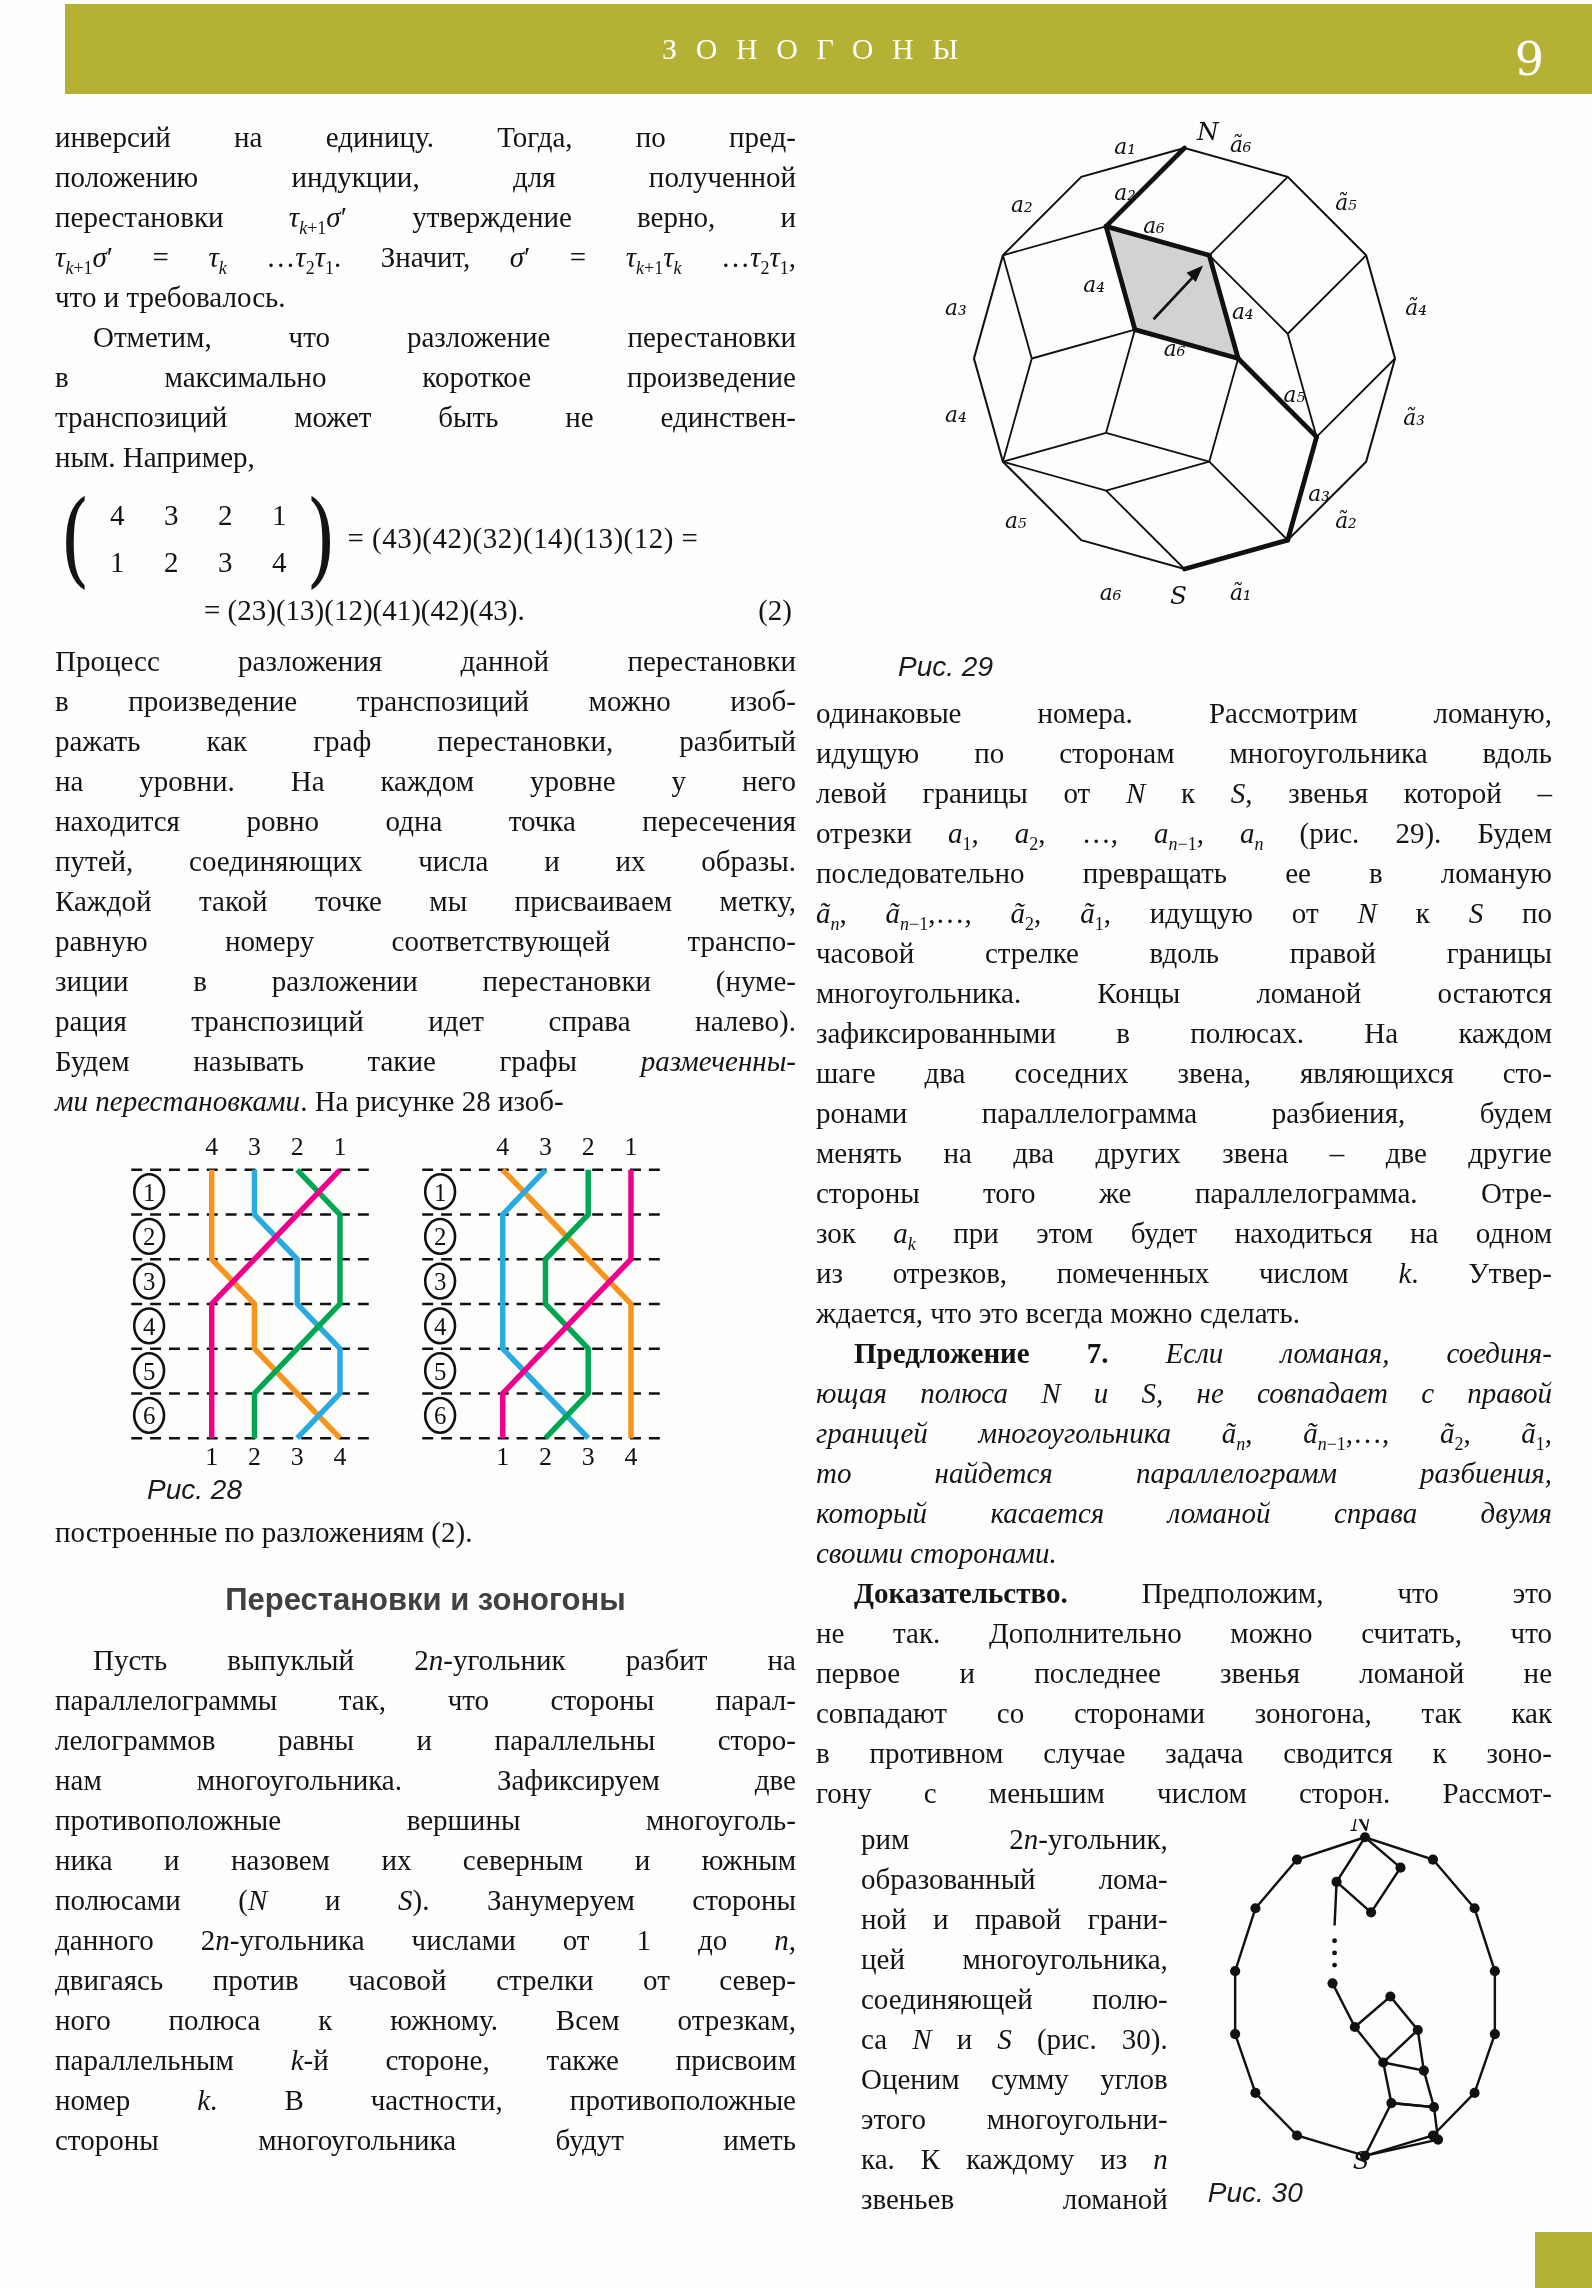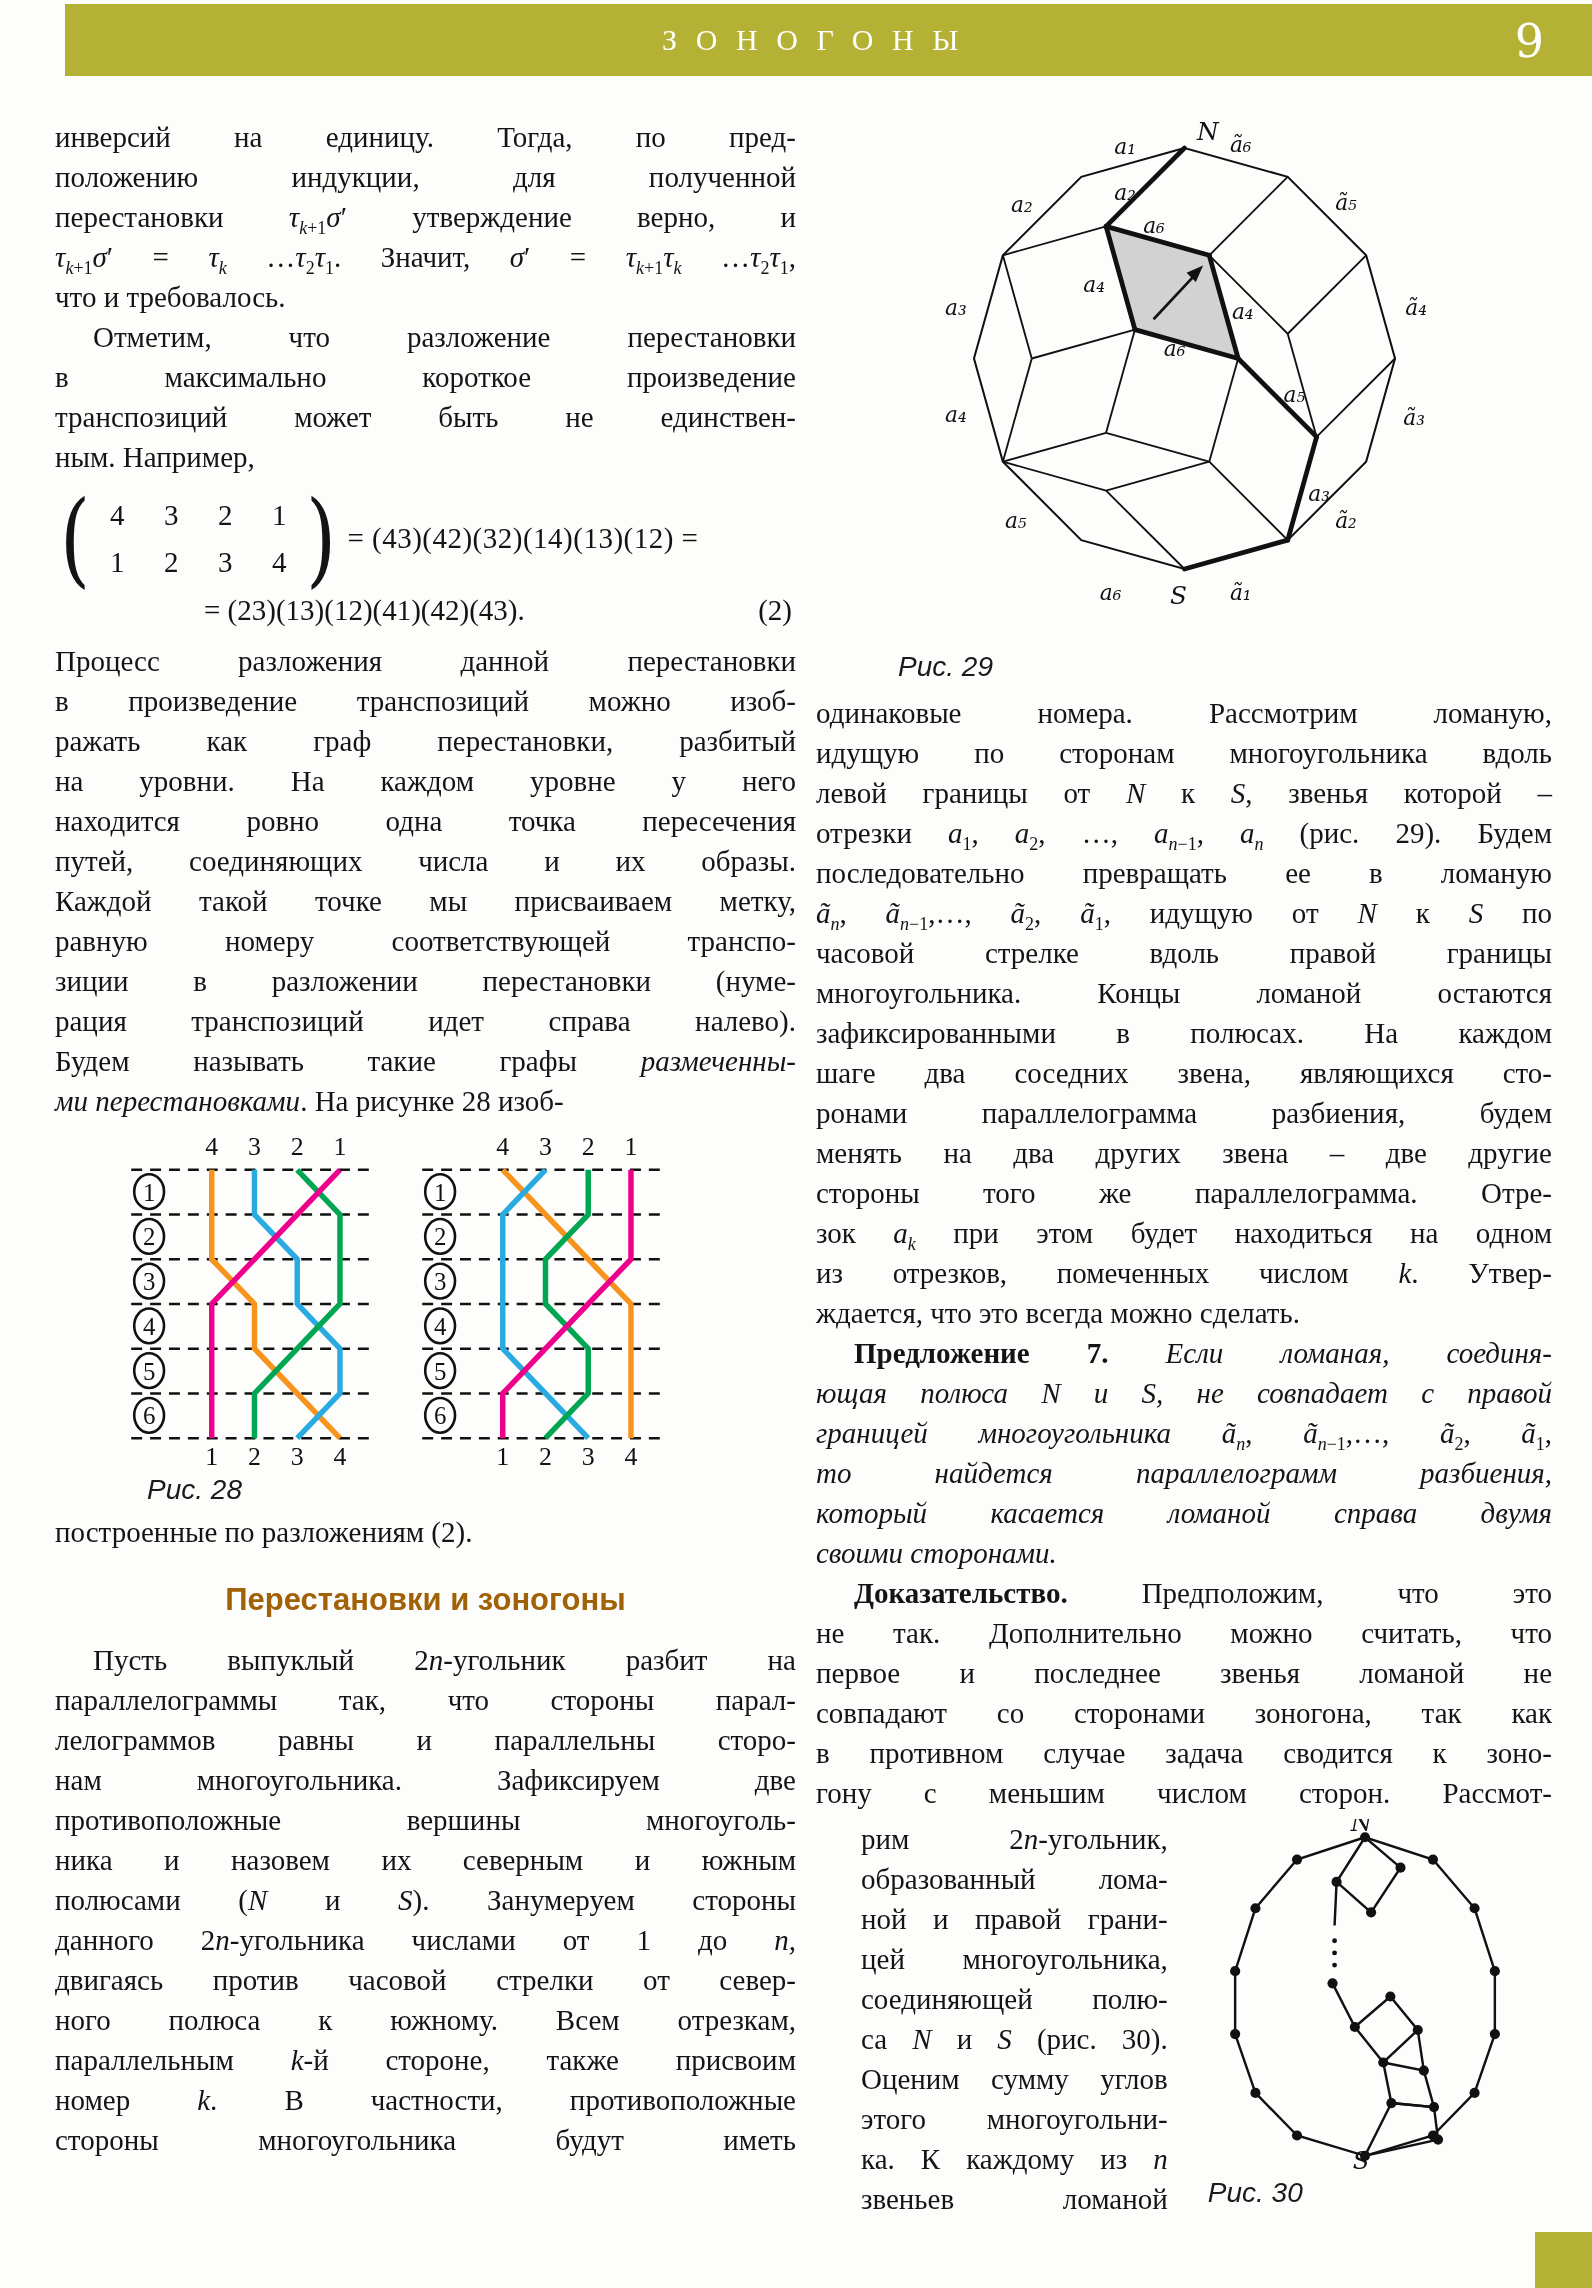--- a/index.html
+++ b/index.html
@@ -3,21 +3,21 @@
 <meta charset="utf-8">
 <style>
   html,body { margin:0; padding:0; background:#e8e8e8; }
   .page {
     position:relative; width:1592px; height:2289px; margin:0 auto;
     background:#fdfdfb; overflow:hidden;
     font-family:"Liberation Serif", serif; color:#141414;
   }
   
   .band {
-    position:absolute; left:65px; right:0; top:4px; height:72px;
+    position:absolute; left:65px; right:0; top:4px; height:90px;
     display:flex; align-items:center; justify-content:center;
   }
   .band-title {
     color:#fff; font-size:30px; letter-spacing:0.62em; font-weight:400;
     font-family:"Liberation Serif", serif; margin-right:0.6em;
   }
   .band-num {
     position:absolute; right:48px; bottom:8px; color:#fff;
     font-size:46px; font-family:"DejaVu Serif", serif; font-weight:400;
   }
@@ -38,21 +38,21 @@
   .paren { font-size:103px; font-weight:300; line-height:103px; transform:scaleX(.75); font-family:"DejaVu Serif", serif; }
   .mgrid { display:flex; flex-direction:column; gap:14px; padding:0 10px; }
   .mrow { display:flex; gap:30px; }
   .mrow span { width:24px; text-align:center; }
   .f-rhs { margin-left:6px; letter-spacing:0.5px; }
   .f-row2 { display:flex; margin-top:4px; padding-left:149px; }
   .f-eqnum { margin-left:auto; padding-right:4px; }
   
   .sect-head {
     text-align:center; font-family:"Liberation Sans", sans-serif;
-    font-weight:bold; font-size:31px; margin:30px 0 22px 0; color:#a16207;
+    font-weight:bold; font-size:31px; margin:30px 0 22px 0; color:#404040;
   }
   
   .figcap { font-family:"Liberation Sans", sans-serif; font-style:italic; font-size:28px; color:#1a1a1a; }
   
   .fig28 { margin:14px 0 6px 0; }
   .fig28-diagrams { display:flex; gap:42px; padding-left:72px; }
   .fig28 .figcap { margin:6px 0 0 92px; }
   
   .fig29 { margin:0 0 4px 0; }
   .fig29 svg { display:block; margin:0 auto; }

